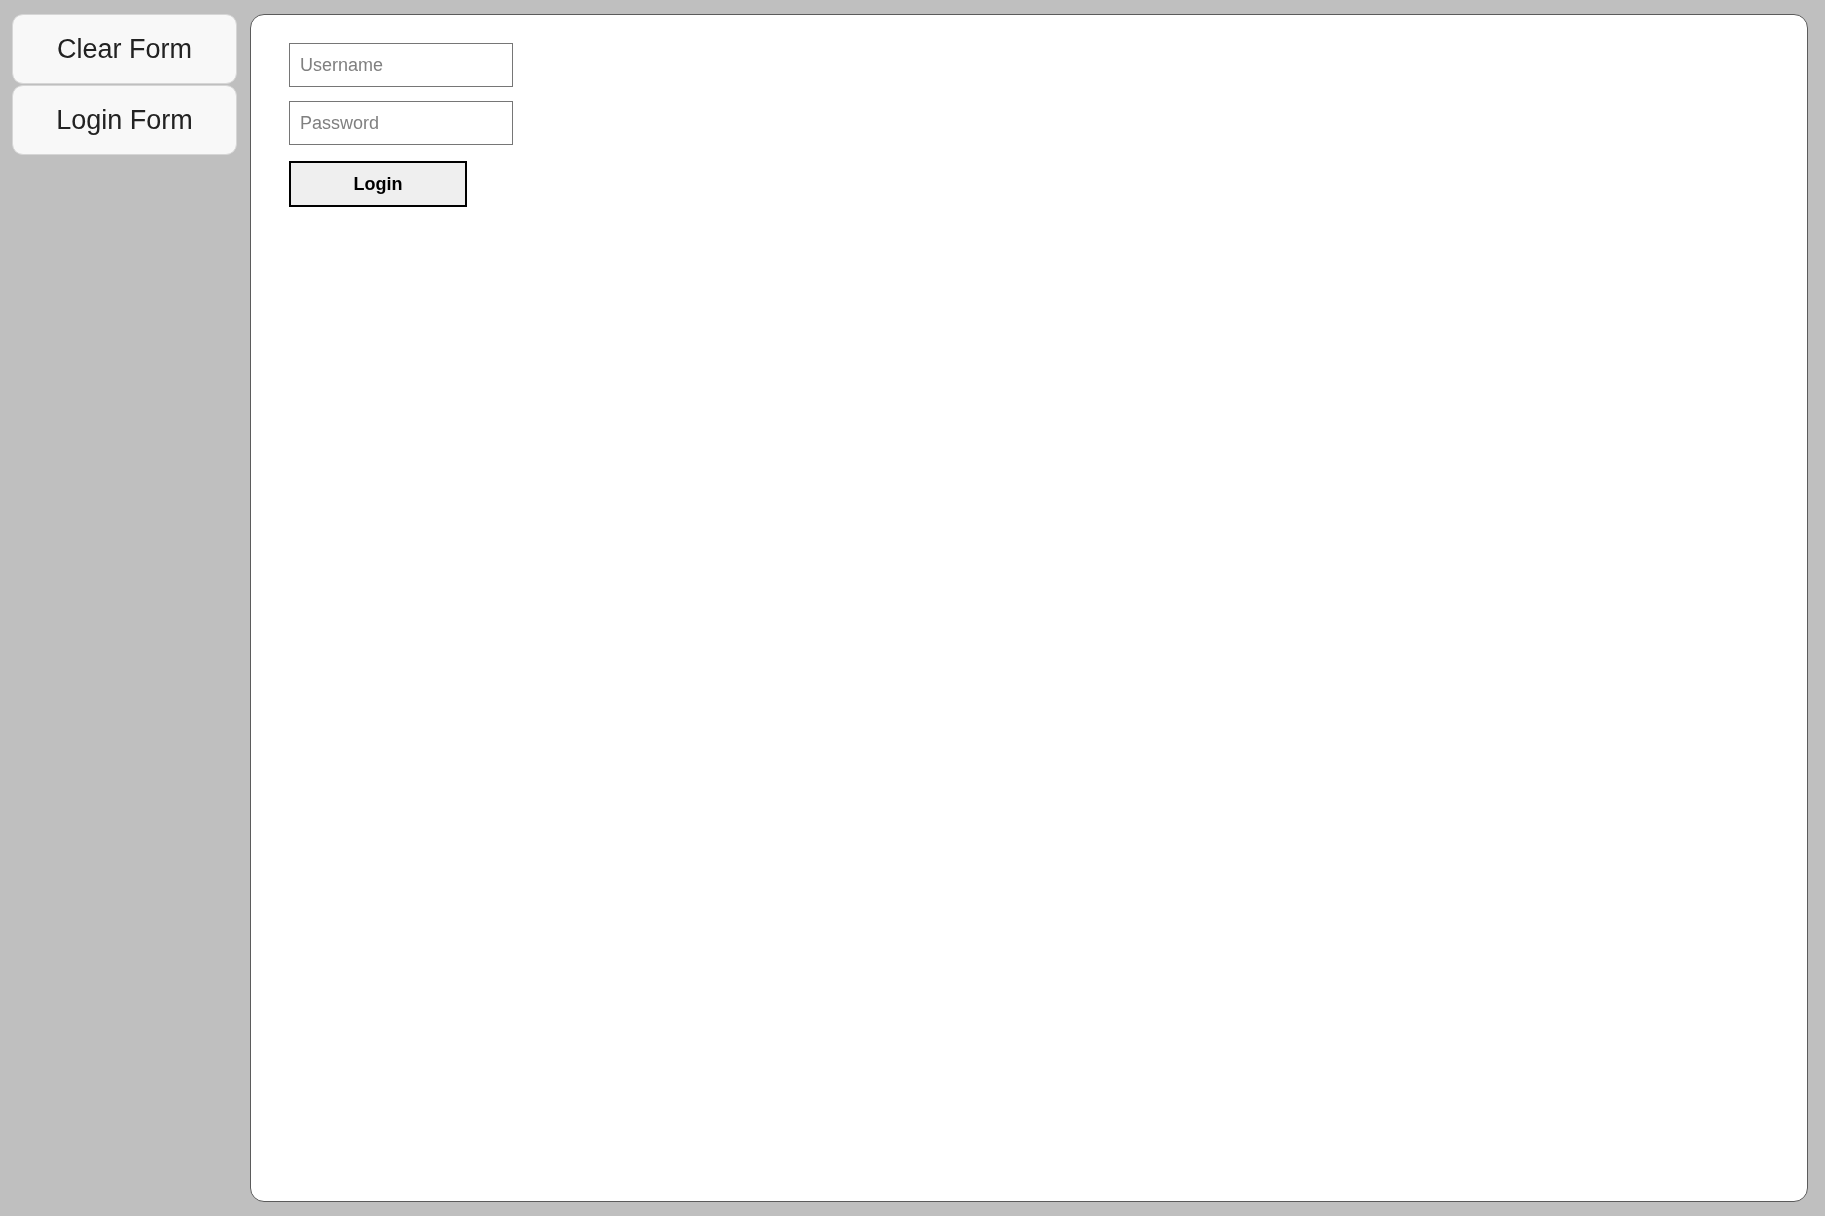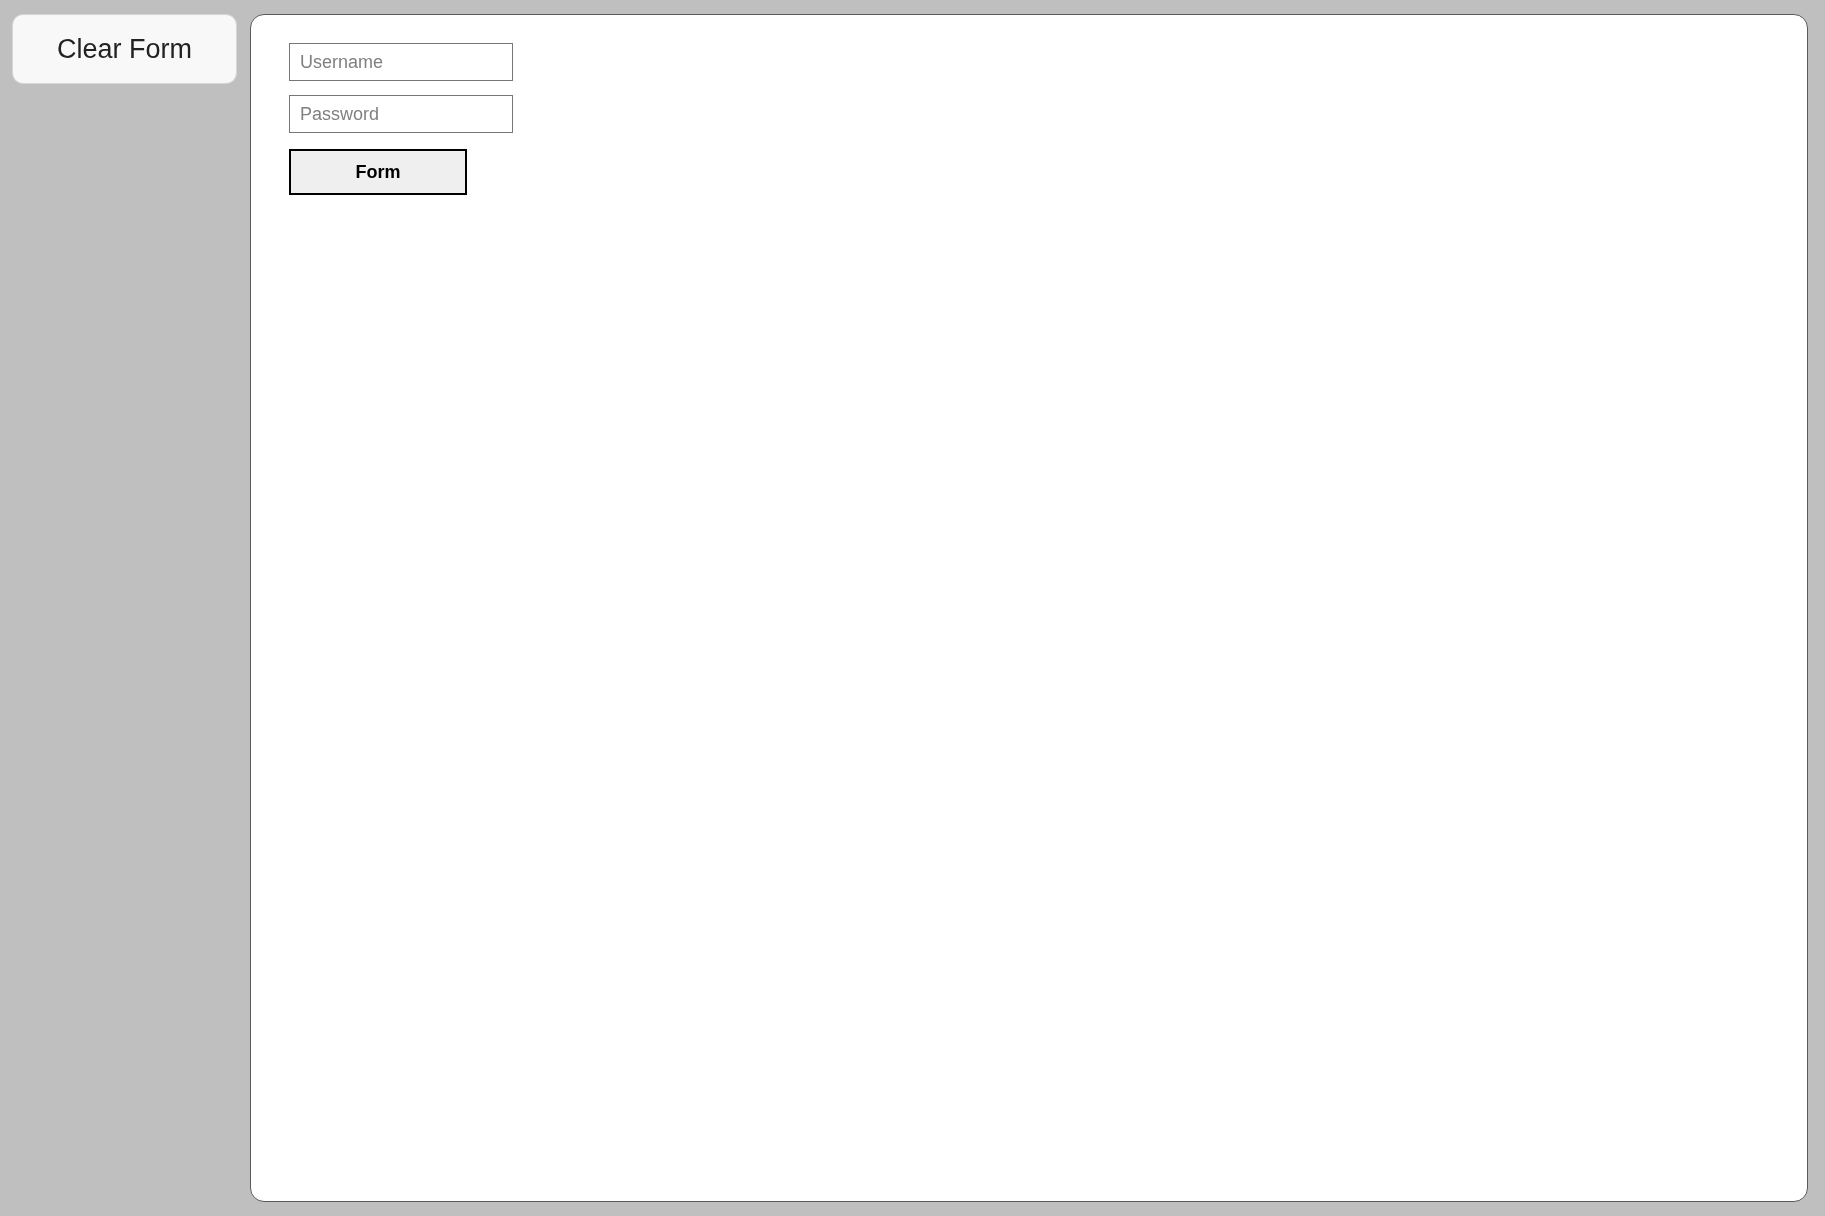--- a/index.html
+++ b/index.html
@@ -50,21 +50,21 @@
       padding: 28px 38px;
     }
     .login-form {
       display: flex;
       flex-direction: column;
       gap: 14px;
       align-items: flex-start;
     }
     .text-input {
       width: 224px;
-      height: 38px;
+      height: 44px;
       border: 1px solid #767676;
       padding: 0 10px;
       font-size: 18px;
       font-family: Arial, sans-serif;
       color: #000;
       background: #fff;
     }
     .text-input::placeholder {
       color: #808080;
     }
@@ -78,21 +78,22 @@
       font-family: Arial, sans-serif;
       cursor: pointer;
       margin-top: 2px;
     }
   </style>
 </head>
 <body>
 
 <div class="sidebar">
   <button class="sidebar-btn">Clear Form</button>
+  <button class="sidebar-btn">Login Form</button>
 </div>
 
 <div class="main-panel">
   <div class="login-form">
     <input type="text" class="text-input" placeholder="Username" style="">
     <input type="password" class="text-input" placeholder="Password" style="">
-    <button class="login-btn">Form</button>
+    <button class="login-btn">Login</button>
   </div>
 </div>
 
 </body></html>

